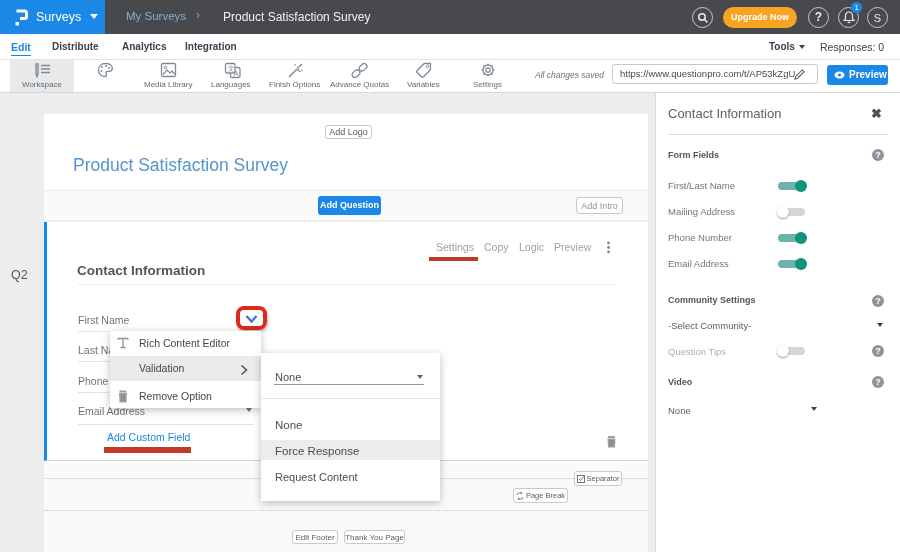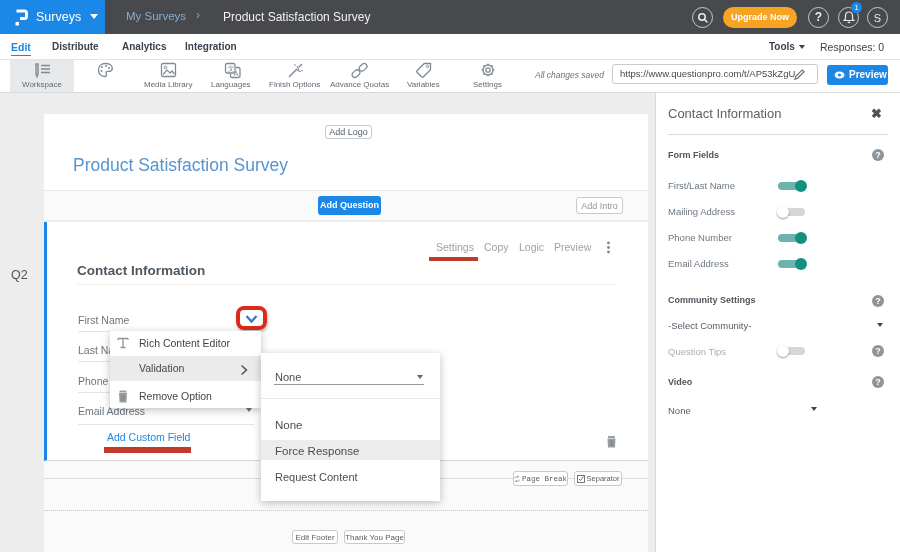--- a/index.html
+++ b/index.html
@@ -160,21 +160,21 @@
 <div class="abs" style="left:104px;top:447px;width:87px;height:6px;background:#bf3a2b;"></div>
 
 <svg class="abs" style="left:606px;top:435px;" width="11" height="13" viewBox="0 0 11 13">
     <rect x="2" y="1" width="7" height="2" rx="0.5" fill="#9a9fa4"></rect>
     <path d="M1.5 3.5 L9.5 3.5 L9 12.5 L2 12.5 Z" fill="#9a9fa4"></path>
     <path d="M4 5 L4 11 M5.5 5 L5.5 11 M7 5 L7 11" stroke="#7c8187" stroke-width="0.7"></path>
   </svg>
 
 <div class="abs" style="left:44px;top:461px;width:604px;height:91px;background:#fafafa;"></div>
 <div class="abs" style="left:44px;top:478px;width:604px;border-bottom:1px solid #dcdcdc;"></div>
-<div class="btn" style="left:513px;top:471px;width:55px;height:15px;font-size:7.5px;font-family:Liberation Mono, monospace;"><svg width="8" height="8" viewBox="0 0 8 8" style="margin-right:2px;">
+<div class="btn" style="left:513px;top:488px;width:55px;height:15px;font-size:7.5px;"><svg width="8" height="8" viewBox="0 0 8 8" style="margin-right:2px;">
       <path d="M1 3 Q1 1 3 1 L6 1 M6 1 L4.5 0 M6 1 L4.5 2 M7 5 Q7 7 5 7 L2 7 M2 7 L3.5 6 M2 7 L3.5 8" fill="none" stroke="#666" stroke-width="0.8"></path>
     </svg>Page Break</div>
 <div class="btn" style="left:574px;top:471px;width:48px;height:15px;font-size:7.5px;"><svg width="8" height="8" viewBox="0 0 8 8" style="margin-right:2px;">
       <rect x="0.5" y="0.5" width="7" height="7" fill="none" stroke="#666" stroke-width="0.9"></rect>
       <path d="M2 4 L3.5 5.5 L6.5 1.5" fill="none" stroke="#666" stroke-width="0.9"></path>
     </svg>Separator</div>
 <div class="abs" style="left:44px;top:510px;width:604px;border-bottom:1px dotted #c5c5c5;"></div>
 <div class="btn" style="left:292px;top:530px;width:46px;height:14px;font-size:8px;">Edit Footer</div>
 <div class="btn" style="left:344px;top:530px;width:61px;height:14px;font-size:8px;">Thank You Page</div>
 

